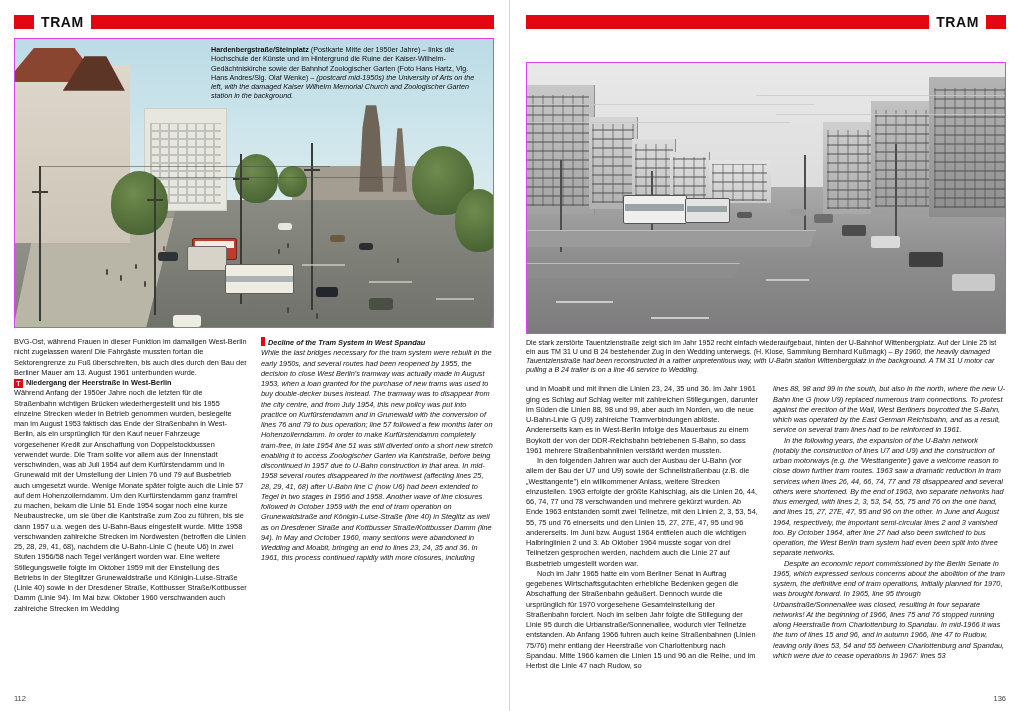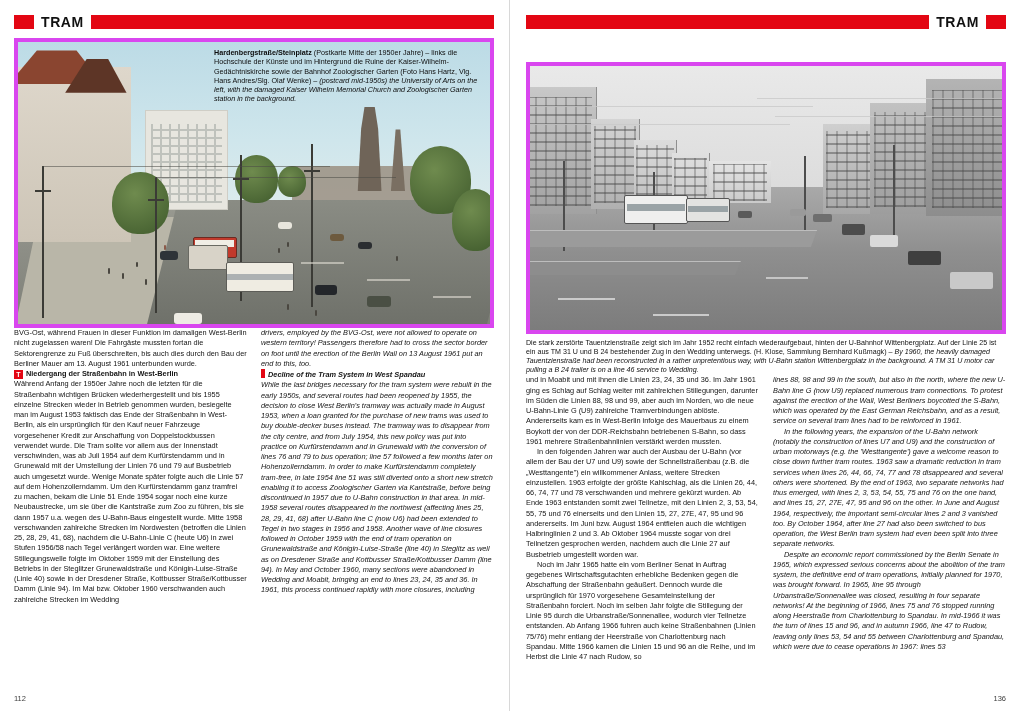--- a/index.html
+++ b/index.html
@@ -65,21 +65,21 @@
     color: #111;
     padding: 0 7px;
     line-height: 14px;
   }
   .runhead.left .stub  { margin-right: 0; }
   .runhead.right .stub { margin-left: 0; }
 
   
   .photo-wrap {
     position: relative;
-    border: 4px solid #d946ef;
+    border: 1px solid #d946ef;
     box-sizing: border-box;
     overflow: hidden;
   }
   .photo-left  { height: 290px; }
   .photo-right { height: 272px; margin-top: 32px; }
 
   .photo-caption-overlay {
     position: absolute;
     top: 6px;
     left: 196px;
@@ -235,20 +235,21 @@
   .bw-car { position:absolute; border-radius:2px; }
   .bw-rail {
     position:absolute; height:1px; background:#c9c9c9; opacity:.8;
   }
   .bw-lamp { position:absolute; width:2px; background:#4d4d4d; }
 
   
   .cols {
     display: flex;
     gap: 14px;
+    margin-top: 9px;
   }
   .col {
     width: 233px;
     font-size: 7.35px;
     line-height: 10.25px;
     color: #141414;
     text-align: left;
   }
   .col.de { font-style: normal; }
   .col.en { font-style: italic; }
@@ -374,25 +375,24 @@
 
       <div class="photo-caption-overlay">
         <span class="de"><b>Hardenbergstraße/Steinplatz</b><span> (Postkarte Mitte der 1950er Jahre) – links die Hochschule der Künste und im Hintergrund die Ruine der Kaiser-Wilhelm-Gedächtniskirche sowie der Bahnhof Zoologischer Garten (Foto Hans Hartz, Vlg. Hans Andres/Slg. Olaf Wenke)</span></span>
         <span class="en">– (postcard mid-1950s) the University of Arts on the left, with the damaged Kaiser Wilhelm Memorial Church and Zoologischer Garten station in the background.</span>
       </div>
     </div>
 
     <div class="cols">
       <div class="col de">
         <p>BVG-Ost, während Frauen in dieser Funktion im damaligen West-Berlin nicht zugelassen waren! Die Fahrgäste mussten fortan die Sektorengrenze zu Fuß überschreiten, bis auch dies durch den Bau der Berliner Mauer am 13. August 1961 unterbunden wurde.</p>
-        <p class="sec-head"><span class="tmark">T</span><span>Niedergang der Straßenbahn in West-Berlin</span></p>
+        <p class="sec-head"><span class="tmark">T</span><span>Niedergang der Heerstraße in West-Berlin</span></p>
         <p>Während Anfang der 1950er Jahre noch die letzten für die Straßenbahn wichtigen Brücken wiederhergestellt und bis 1955 einzelne Strecken wieder in Betrieb genommen wurden, besiegelte man im August 1953 faktisch das Ende der Straßenbahn in West-Berlin, als ein ursprünglich für den Kauf neuer Fahrzeuge vorgesehener Kredit zur Anschaffung von Doppelstockbussen verwendet wurde. Die Tram sollte vor allem aus der Innenstadt verschwinden, was ab Juli 1954 auf dem Kurfürstendamm und in Grunewald mit der Umstellung der Linien 76 und 79 auf Busbetrieb auch umgesetzt wurde. Wenige Monate später folgte auch die Linie 57 auf dem Hohenzollerndamm. Um den Kurfürstendamm ganz tramfrei zu machen, bekam die Linie 51 Ende 1954 sogar noch eine kurze Neubaustrecke, um sie über die Kantstraße zum Zoo zu führen, bis sie dann 1957 u.a. wegen des U-Bahn-Baus eingestellt wurde. Mitte 1958 verschwanden zahlreiche Strecken im Nordwesten (betroffen die Linien 25, 28, 29, 41, 68), nachdem die U-Bahn-Linie C (heute U6) in zwei Stufen 1956/58 nach Tegel verlängert worden war. Eine weitere Stillegungswelle folgte im Oktober 1959 mit der Einstellung des Betriebs in der Steglitzer Grunewaldstraße und Königin-Luise-Straße (Linie 40) sowie in der Dresdener Straße, Kottbusser Straße/Kottbusser Damm (Linie 94). Im Mai bzw. Oktober 1960 verschwanden auch zahlreiche Strecken im Wedding</p>
       </div>
       <div class="col en">
-        <p>drivers, employed by the BVG-Ost, were not allowed to operate on western territory! Passengers therefore had to cross the sector border on foot until the erection of the Berlin Wall on 13 August 1961 put an end to this, too.</p>
         <p class="sec-head"><span class="tmark-en"></span><span>Decline of the Tram System in West Spandau</span></p>
         <p>While the last bridges necessary for the tram system were rebuilt in the early 1950s, and several routes had been reopened by 1955, the decision to close West Berlin's tramway was actually made in August 1953, when a loan granted for the purchase of new trams was used to buy double-decker buses instead. The tramway was to disappear from the city centre, and from July 1954, this new policy was put into practice on Kurfürstendamm and in Grunewald with the conversion of lines 76 and 79 to bus operation; line 57 followed a few months later on Hohenzollerndamm. In order to make Kurfürstendamm completely tram-free, in late 1954 line 51 was still diverted onto a short new stretch enabling it to access Zoologischer Garten via Kantstraße, before being discontinued in 1957 due to U-Bahn construction in that area. In mid-1958 several routes disappeared in the northwest (affecting lines 25, 28, 29, 41, 68) after U-Bahn line C (now U6) had been extended to Tegel in two stages in 1956 and 1958. Another wave of line closures followed in October 1959 with the end of tram operation on Grunewaldstraße and Königin-Luise-Straße (line 40) in Steglitz as well as on Dresdener Straße and Kottbusser Straße/Kottbusser Damm (line 94). In May and October 1960, many sections were abandoned in Wedding and Moabit, bringing an end to lines 23, 24, 35 and 36. In 1961, this process continued rapidly with more closures, including</p>
       </div>
     </div>
 
     <div class="folio folio-left">112</div>
   </div>
 
   <div class="gutter-line"></div>
 

